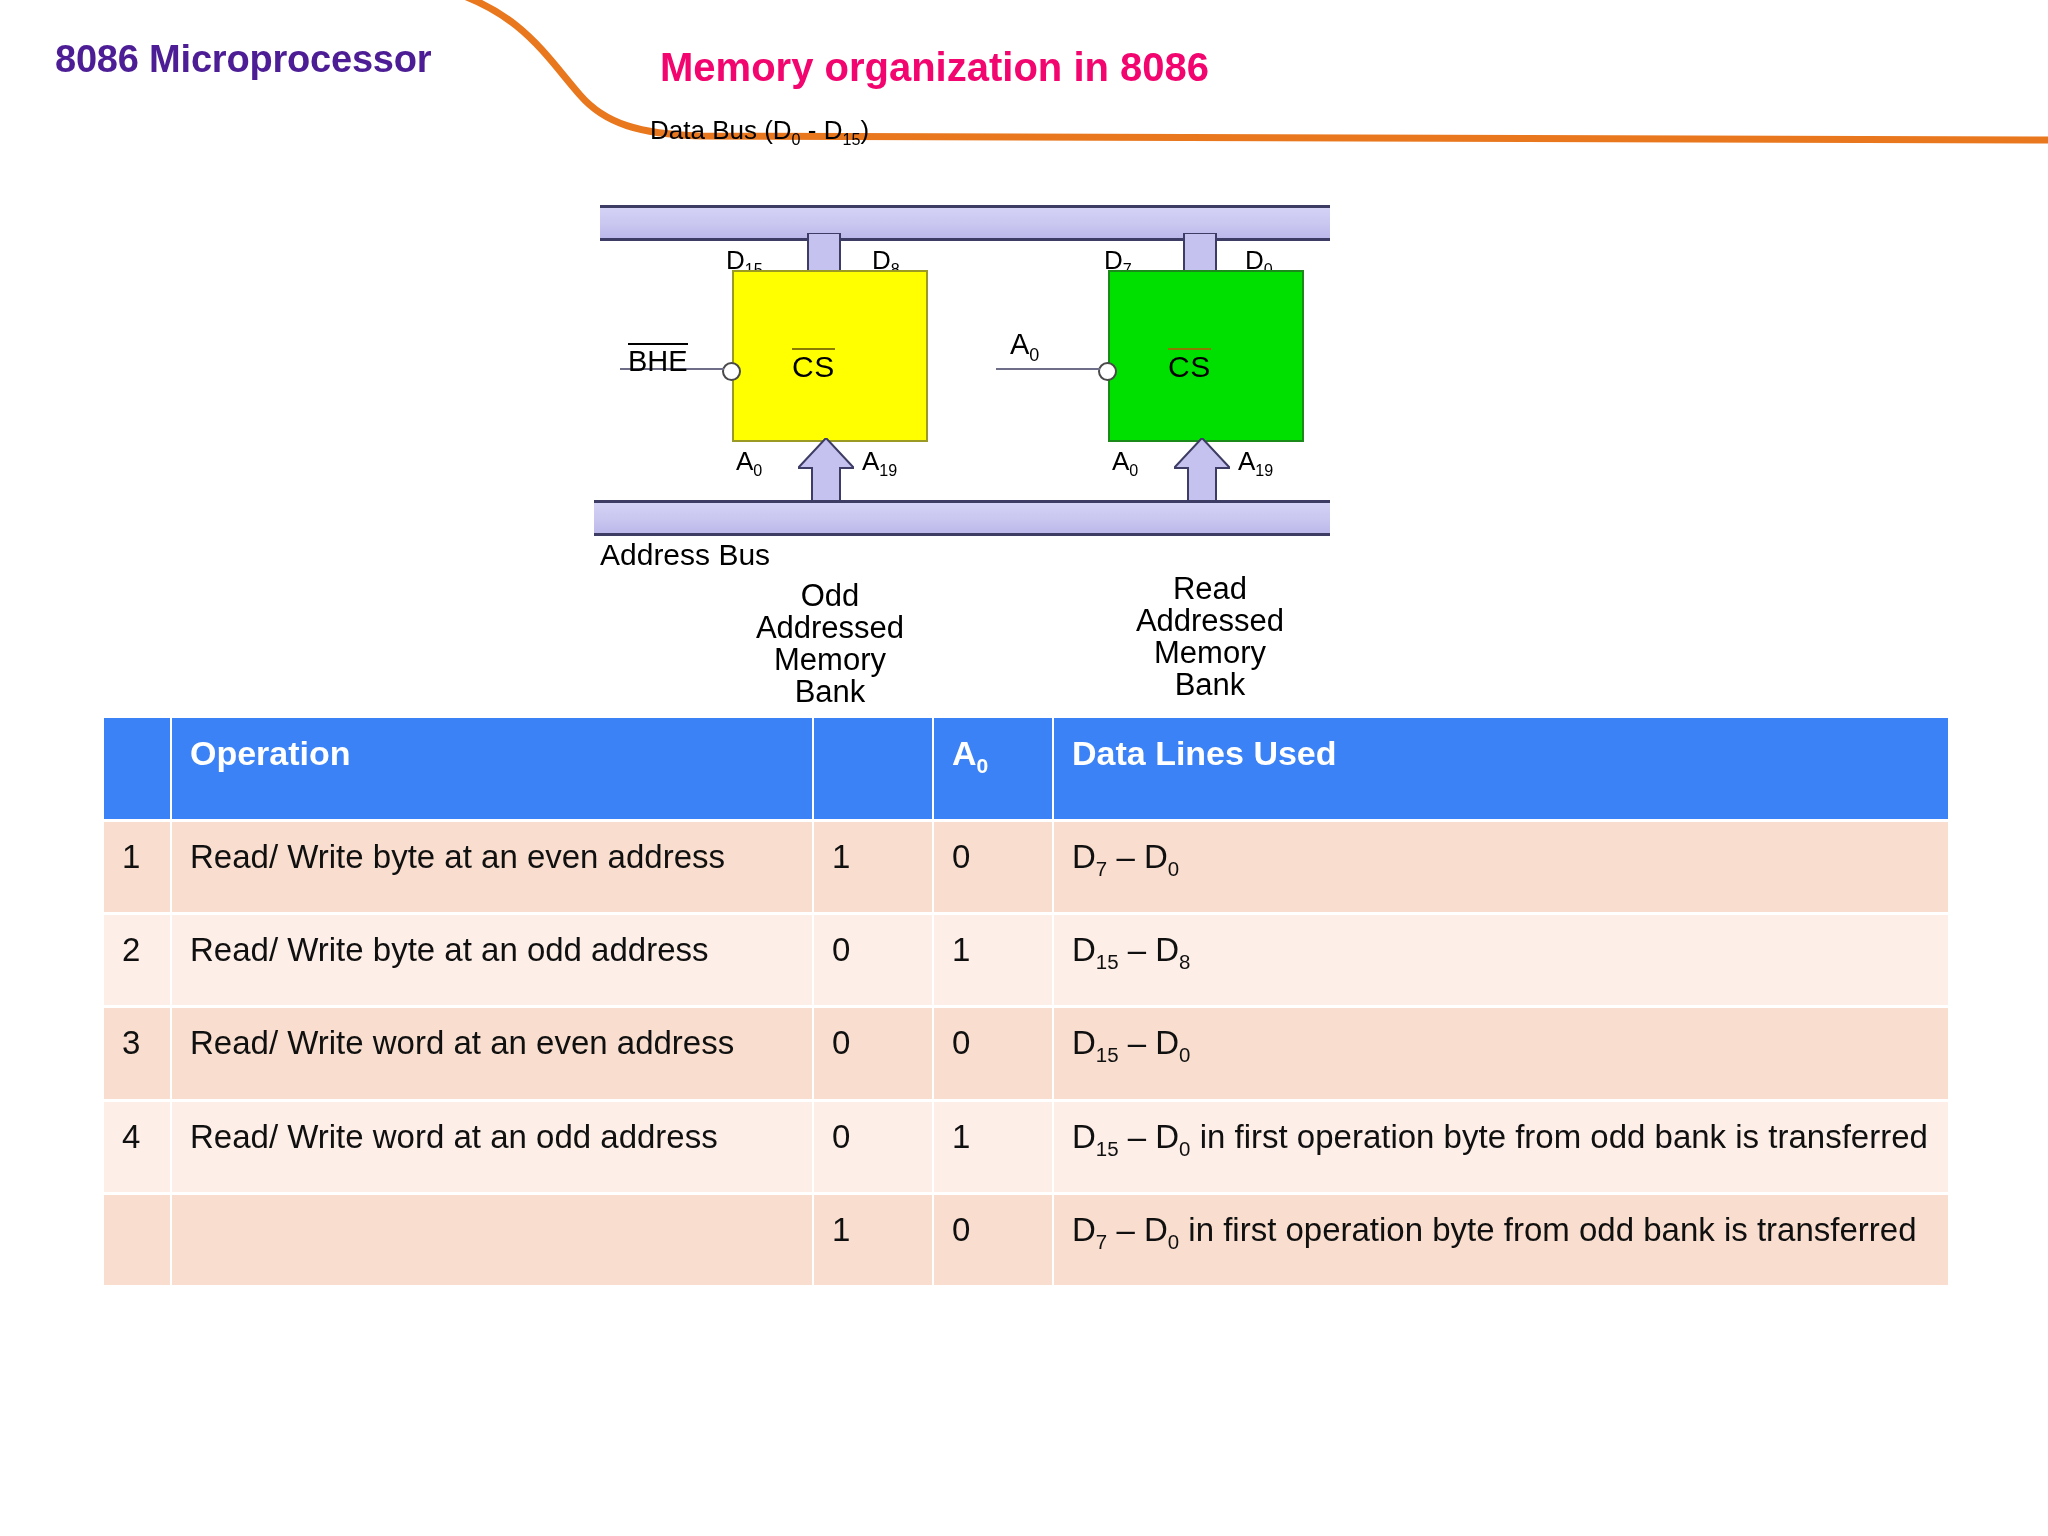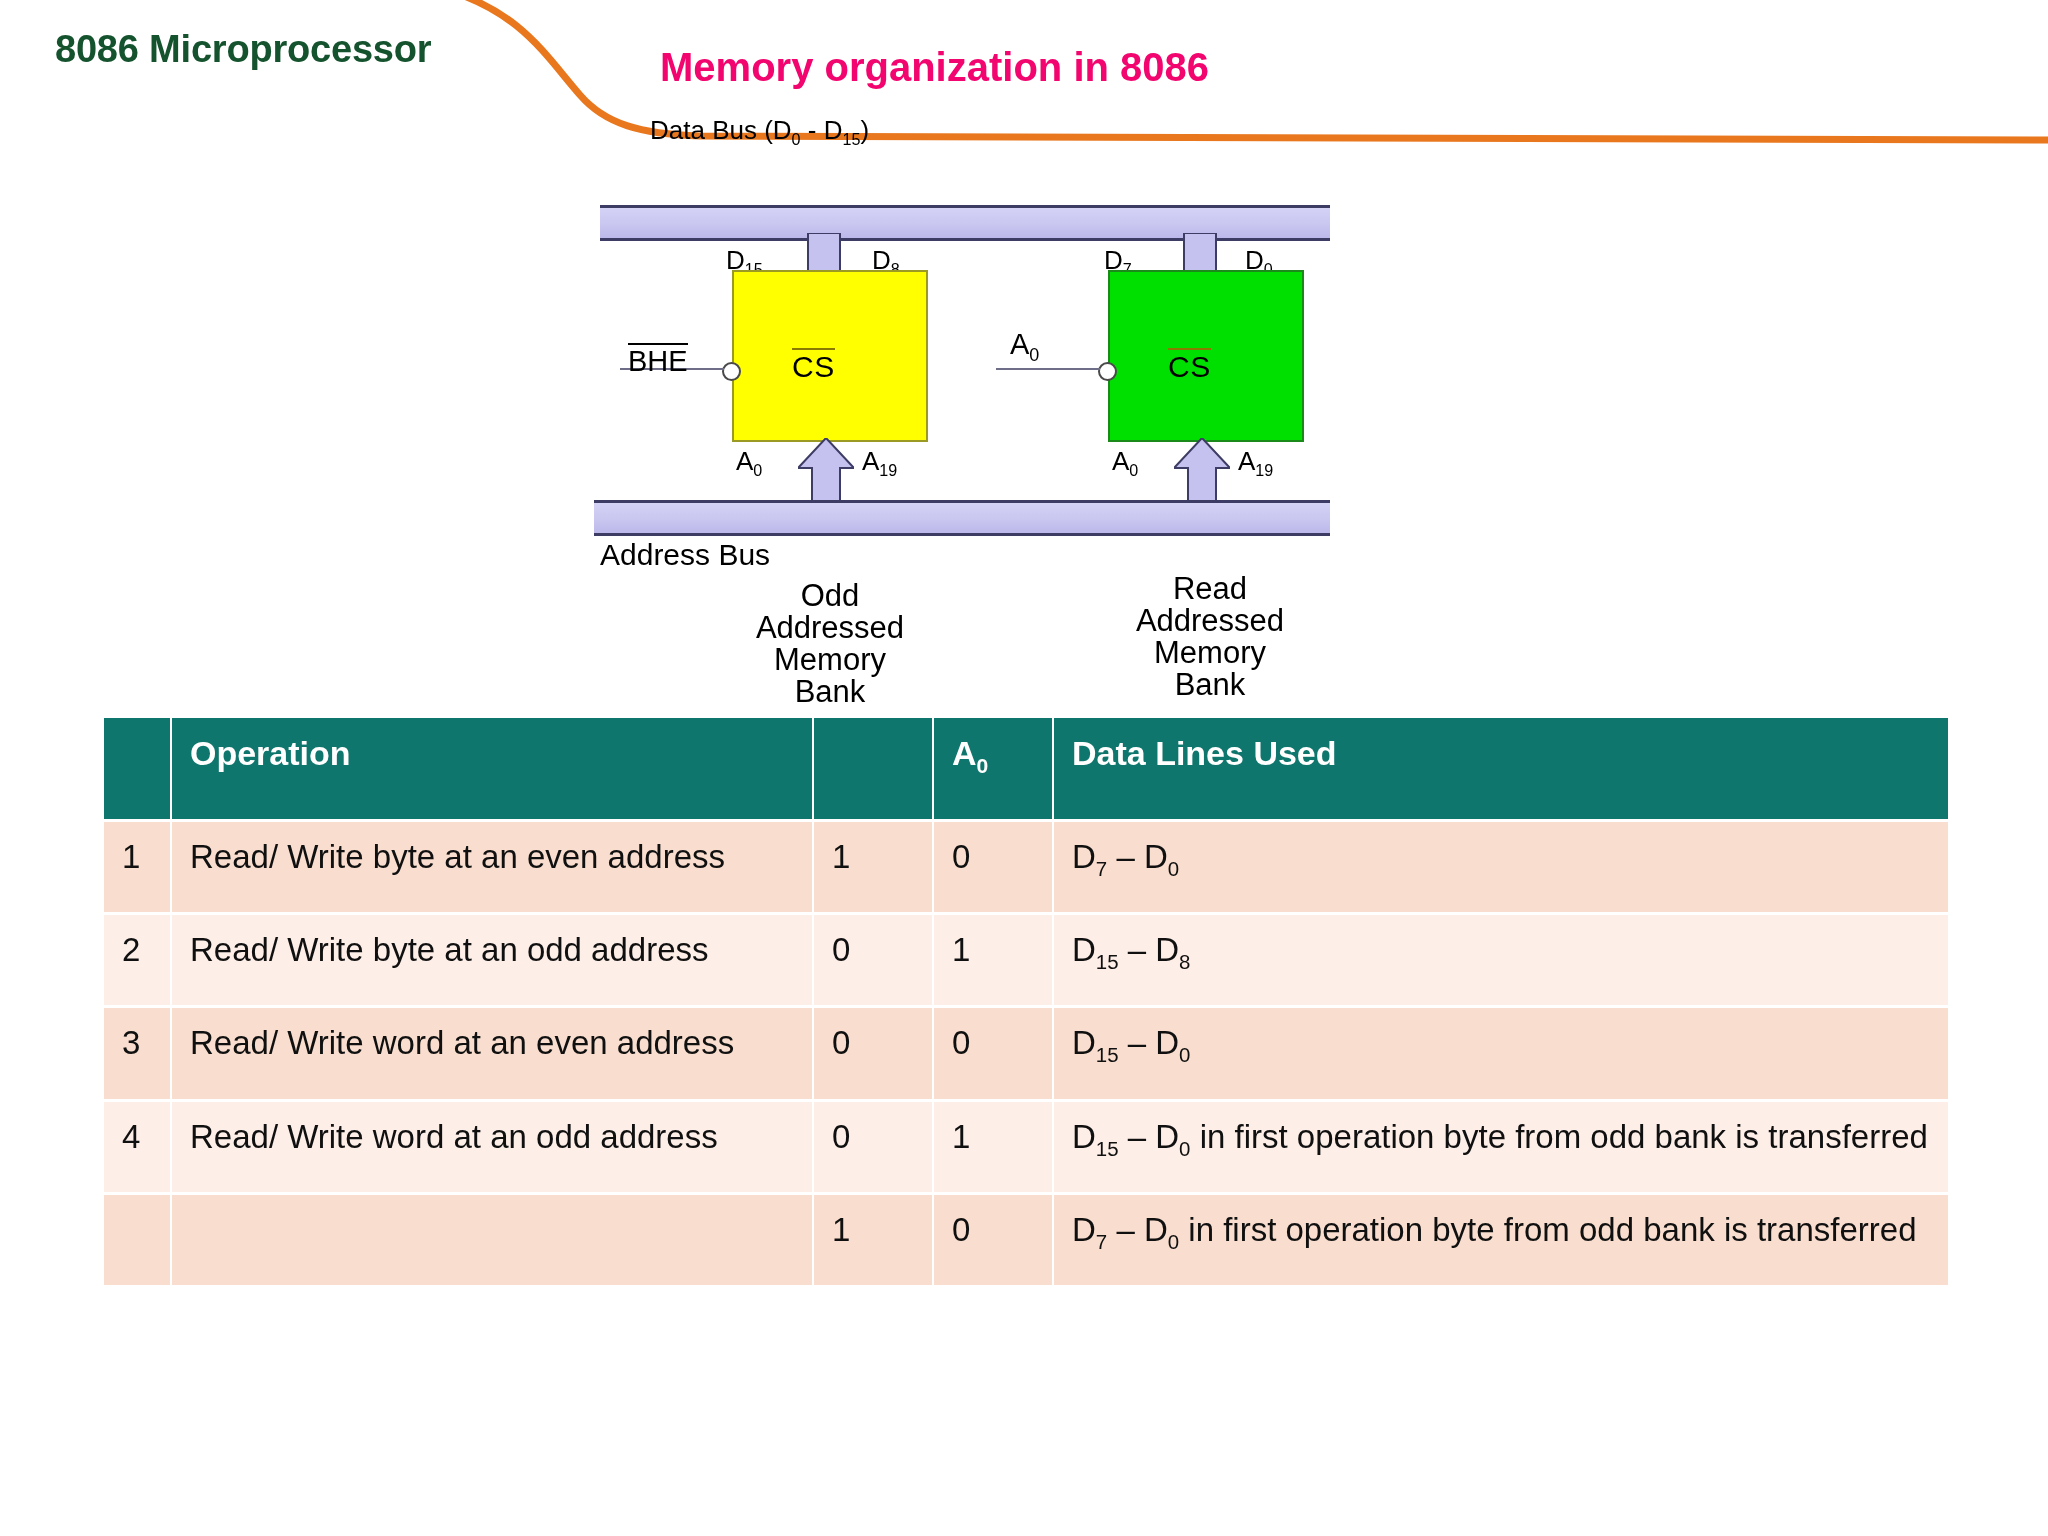--- a/index.html
+++ b/index.html
@@ -6,22 +6,22 @@
   body{
     width:2048px;height:1536px;
     background:#ffffff;
     font-family:"Liberation Sans", sans-serif;
     overflow:hidden;
     position:relative;
   }
   
   #slide-header{position:absolute;left:0;top:0;width:2048px;height:150px;}
   #header-subject{
-    position:absolute;left:55px;top:28px;
-    font-size:38px;font-weight:bold;color:#14532d;
+    position:absolute;left:55px;top:38px;
+    font-size:38px;font-weight:bold;color:#4c1d95;
     letter-spacing:-0.2px;white-space:nowrap;
   }
   #header-swoosh{position:absolute;left:0;top:0;width:2048px;height:150px;}
   #slide-title{
     position:absolute;left:660px;top:45px;width:1000px;
     font-size:40px;font-weight:bold;color:#F2056F;
     white-space:nowrap;
   }
 
   
@@ -51,21 +51,21 @@
   }
   .sub{font-size:0.62em;vertical-align:sub;line-height:0;}
 
   
   #op-table{
     position:absolute;left:102px;top:715px;width:1848px;
     border-collapse:separate;border-spacing:2px 3px;
     table-layout:fixed;
   }
   #op-table th{
-    background:#0f766e;color:#ffffff;
+    background:#3b82f6;color:#ffffff;
     font-size:34px;font-weight:bold;text-align:left;
     padding:16px 18px 46px 18px;vertical-align:top;
     border:0;
   }
   #op-table td{
     font-size:33px;color:#101010;text-align:left;
     padding:14px 18px 34px 18px;vertical-align:top;
     border:0;line-height:1.28;
   }
   tr.rowA td{background:#F9DECF;}

